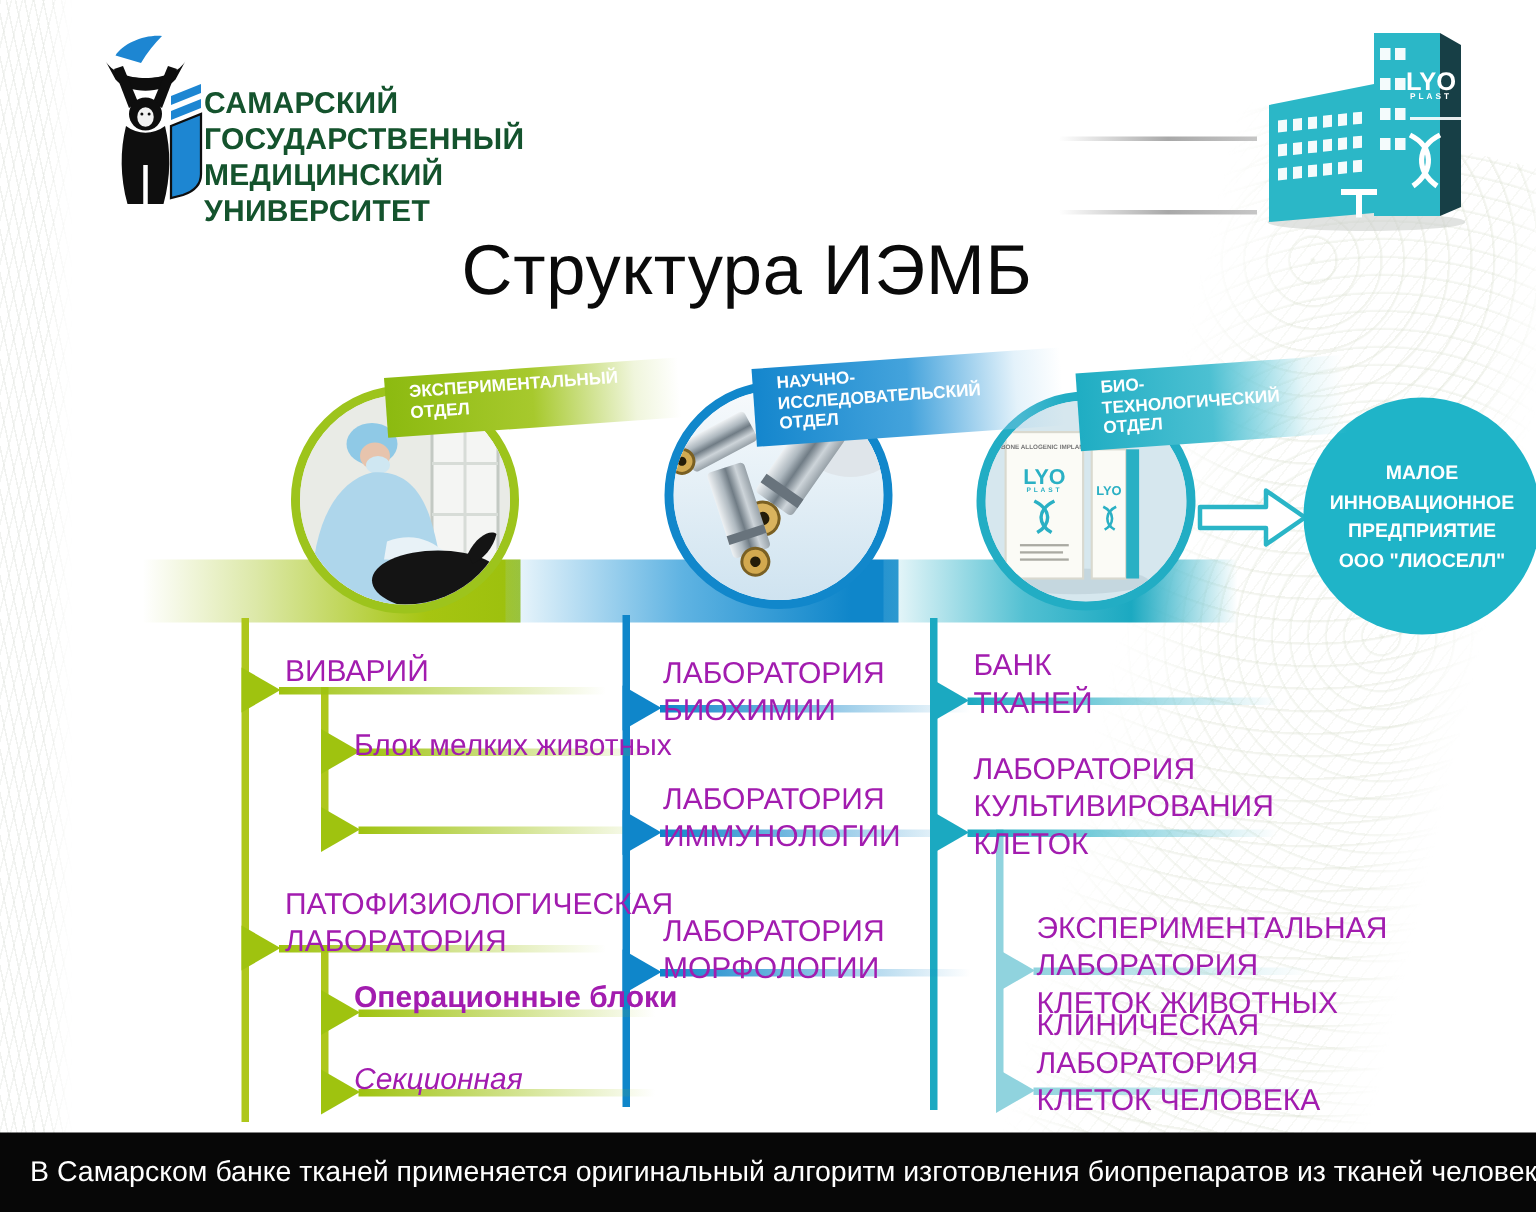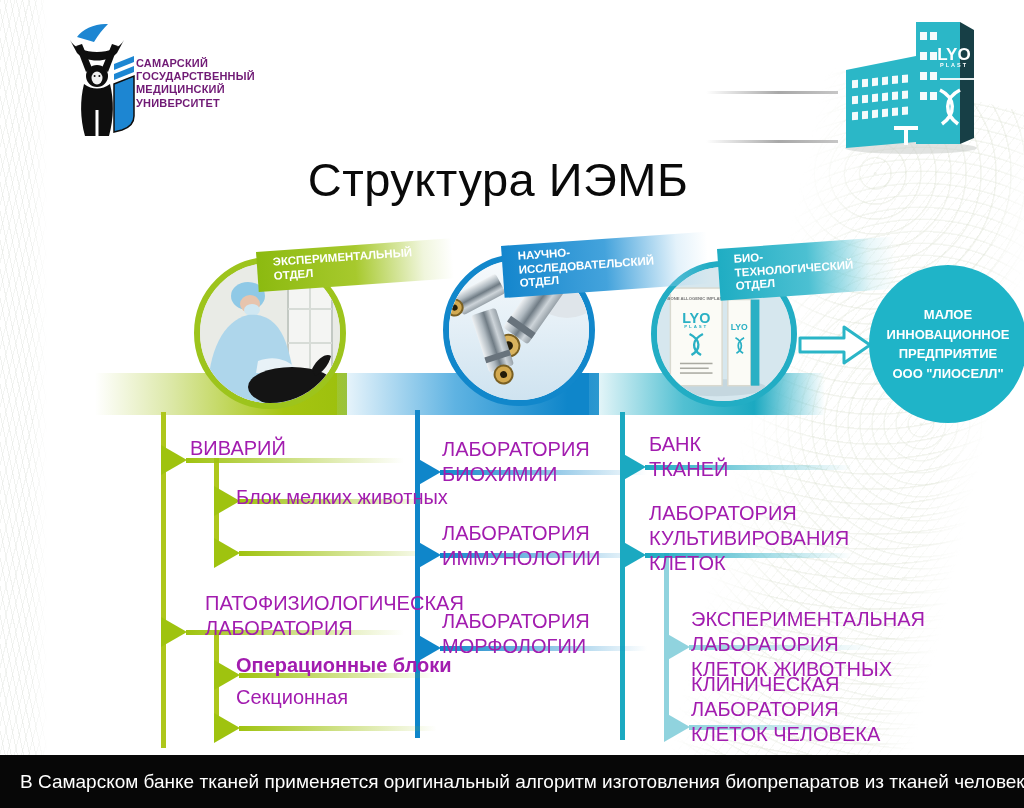--- a/index.html
+++ b/index.html
@@ -18,22 +18,22 @@
   .deco-right{left:820px;top:120px;width:240px;height:780px;z-index:0;opacity:.65;
     transform:rotate(13deg);transform-origin:top right;
     background:
       repeating-radial-gradient(circle at 30% 12%, rgba(193,203,175,.30) 0 1px, transparent 2px 15px),
       repeating-radial-gradient(circle at 72% 42%, rgba(193,203,175,.26) 0 1px, transparent 2px 12px),
       repeating-linear-gradient(115deg, rgba(198,206,182,.20) 0 1px, transparent 1px 8px);
     -webkit-mask-image:linear-gradient(to right,transparent,#000 30%,#000 80%,transparent);
             mask-image:linear-gradient(to right,transparent,#000 30%,#000 80%,transparent);}
 
   
-  .univ-name{left:136px;top:57px;font-weight:700;font-size:11px;line-height:1.2;
-             color:#701a75;letter-spacing:.2px;z-index:5;}
+  .univ-name{left:136px;top:57px;font-weight:700;font-size:20px;line-height:1.2;
+             color:#14532d;letter-spacing:.2px;z-index:5;}
   .univ-emblem{left:56px;top:22px;width:84px;height:118px;z-index:5;}
   .inst-name{left:700px;top:97px;width:138px;text-align:right;font-weight:700;font-size:8.5px;
              line-height:1.3;color:#3c3c3c;letter-spacing:.2px;z-index:5;}
   .inst-line{height:3px;width:132px;left:706px;z-index:5;
              background:linear-gradient(90deg,rgba(150,150,150,0),#a8a8a8 55%,#c6c6c6);}
   .building{left:836px;top:8px;width:154px;height:150px;z-index:5;}
   .building-brand{left:932px;top:46px;width:44px;text-align:center;color:#fff;z-index:6;
                   font-weight:700;font-size:17px;line-height:1;}
   .building-brand-sub{left:932px;top:63px;width:44px;text-align:center;color:#fff;z-index:6;
                   font-weight:700;font-size:5.5px;letter-spacing:2px;line-height:1;}
@@ -335,24 +335,24 @@
       <i class="tri"></i>
       <i class="bar"></i>
     </div>
   <div class="abs arrow arrow-teal-light" style="left:664px;top:712px;width:225px;">
       <i class="tri"></i>
       <i class="bar"></i>
     </div>
 
   <div class="abs nlab pre" style="left:190px;top:436px;">ВИВАРИЙ</div>
   <div class="abs nlab pre" style="left:236px;top:485px;">Блок мелких животных</div>
-  <div class="abs nlab pre" style="left:190px;top:591px;margin-left:15px;">ПАТОФИЗИОЛОГИЧЕСКАЯ
+  <div class="abs nlab pre" style="left:190px;top:591px;">ПАТОФИЗИОЛОГИЧЕСКАЯ
 ЛАБОРАТОРИЯ</div>
   <div class="abs nlab pre" style="left:236px;top:653px;font-weight:bold;">Операционные блоки</div>
-  <div class="abs nlab pre" style="left:236px;top:685px;">Секционная</div>
+  <div class="abs nlab pre" style="left:236px;top:708px;font-style:italic;">Секционная</div>
 
   <div class="abs nlab pre" style="left:442px;top:437px;">ЛАБОРАТОРИЯ
 БИОХИМИИ</div>
   <div class="abs nlab pre" style="left:442px;top:521px;">ЛАБОРАТОРИЯ
 ИММУНОЛОГИИ</div>
   <div class="abs nlab pre" style="left:442px;top:609px;">ЛАБОРАТОРИЯ
 МОРФОЛОГИИ</div>
 
   <div class="abs nlab pre" style="left:649px;top:432px;">БАНК
 ТКАНЕЙ</div>

